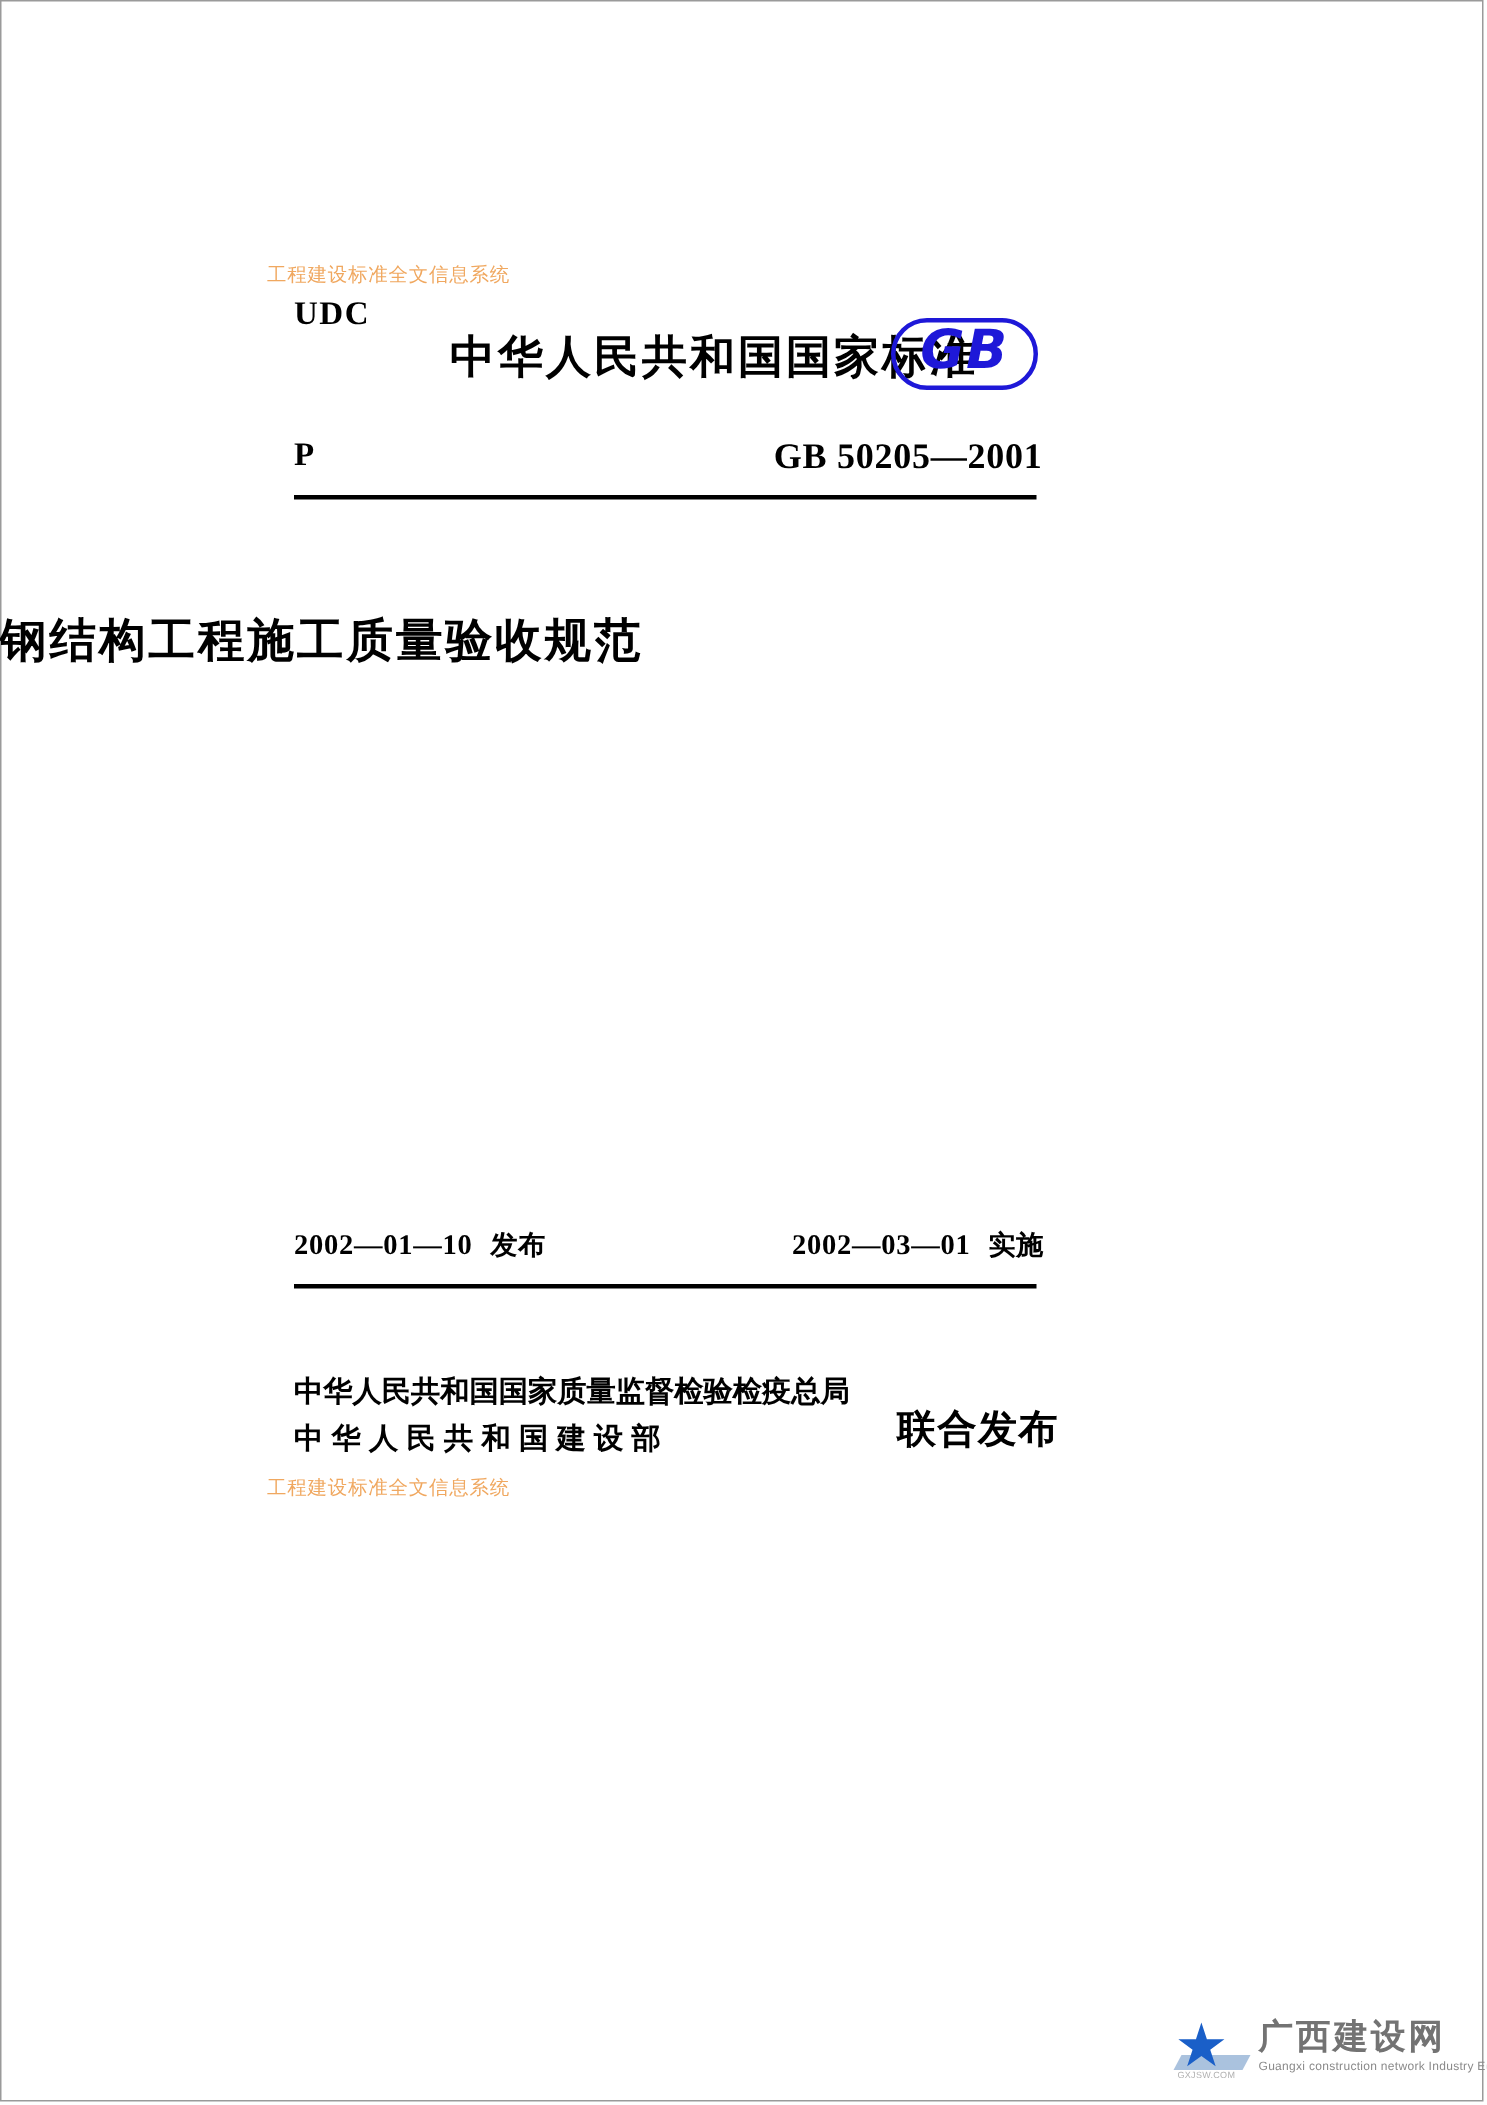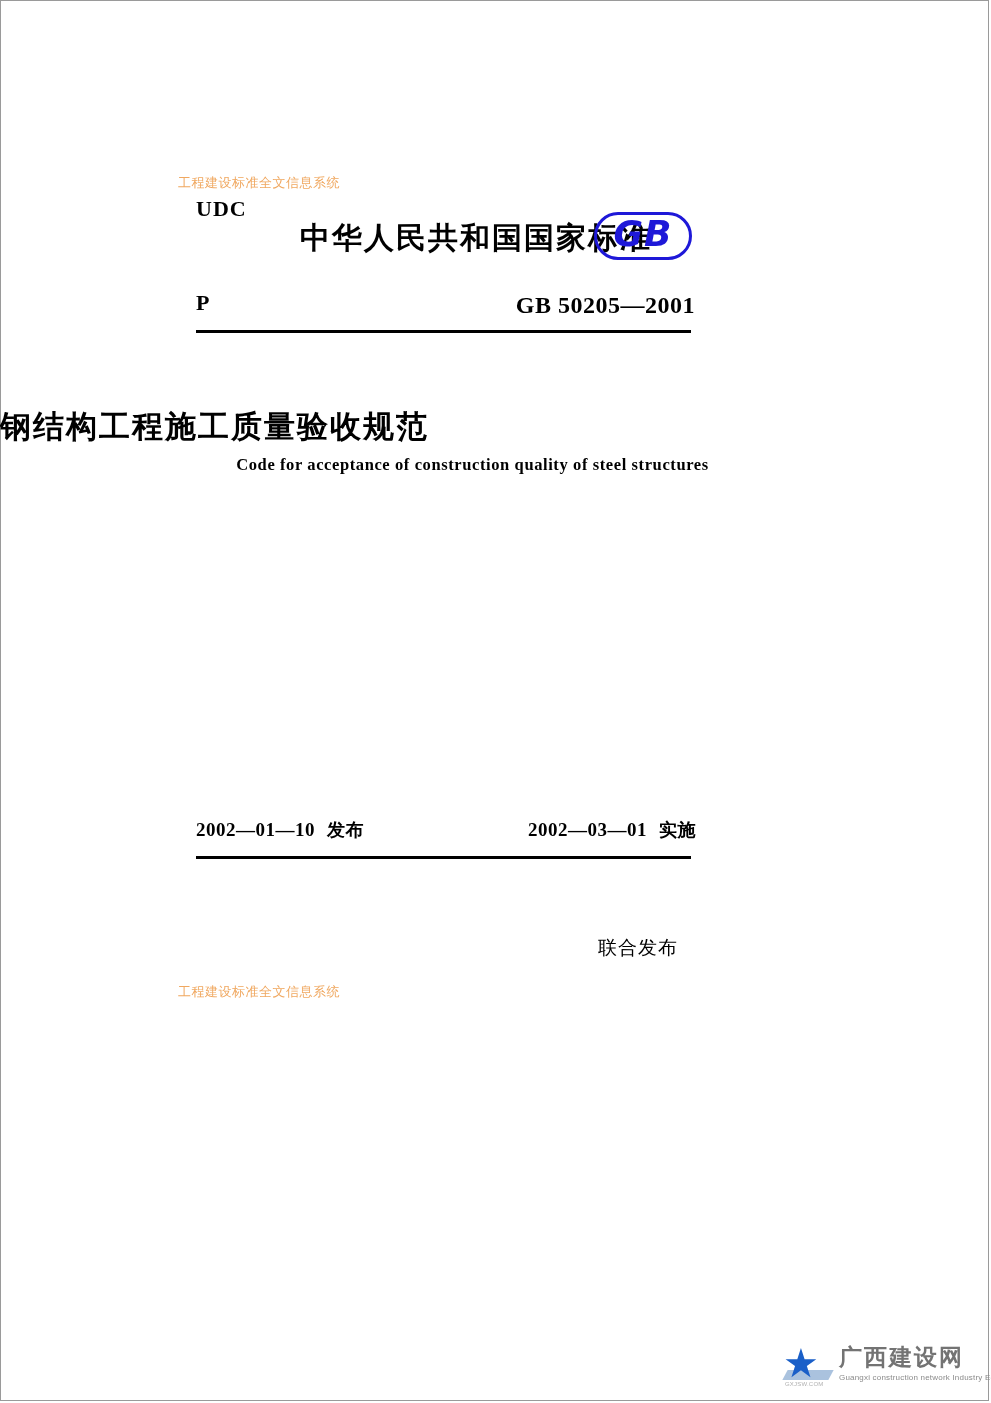--- a/index.html
+++ b/index.html
@@ -235,22 +235,22 @@
     color: #000;
     line-height: 31px;
     white-space: nowrap;
   }
   .issuer-line.spaced { letter-spacing: 5.5px; }
   .joint-issue {
     position: absolute;
     left: 598px;
     top: 935px;
     font-family: "DejaVu Sans", sans-serif;
-    font-size: 19px;
-    font-weight: normal;
+    font-size: 26px;
+    font-weight: bold;
     color: #000;
     letter-spacing: 1px;
     white-space: nowrap;
   }
 
   
   .br-logo {
     position: absolute;
     left: 783px;
     top: 1340px;
@@ -329,36 +329,37 @@
   <div class="p-letter">P</div>
 
   <div class="std-number">GB 50205—2001</div>
 
   <div class="rule"></div>
 
   <div class="title-cn">
     <span class="inner">钢结构工程施工质量验收规范</span>
   </div>
 
-  <div class="title-en">
-    <span class="inner">Code for acceptance of construction quality of steel structures</span>
-  </div>
 
 
   <div class="dates">
     <span class="grp">
       <span>2002—01—10</span><span class="cn">发布</span>
     </span>
     <span class="grp">
       <span>2002—03—01</span><span class="cn">实施</span>
     </span>
   </div>
 
   <div class="rule2"></div>
 
+  <div class="issuers">
+    <div class="issuer-line">中华人民共和国国家质量监督检验检疫总局</div>
+    <div class="issuer-line spaced">中华人民共和国建设部</div>
+  </div>
   <div class="joint-issue">联合发布</div>
 
   <div class="wm-text wm-bottom">工程建设标准全文信息系统</div>
 
   <div class="br-logo">
     <div class="swoosh"></div>
     <div class="star">★</div>
     <div class="name-cn">广西建设网</div>
     <div class="name-en">Guangxi construction network Industry Edition</div>
     <div class="name-sub">GXJSW.COM</div>

